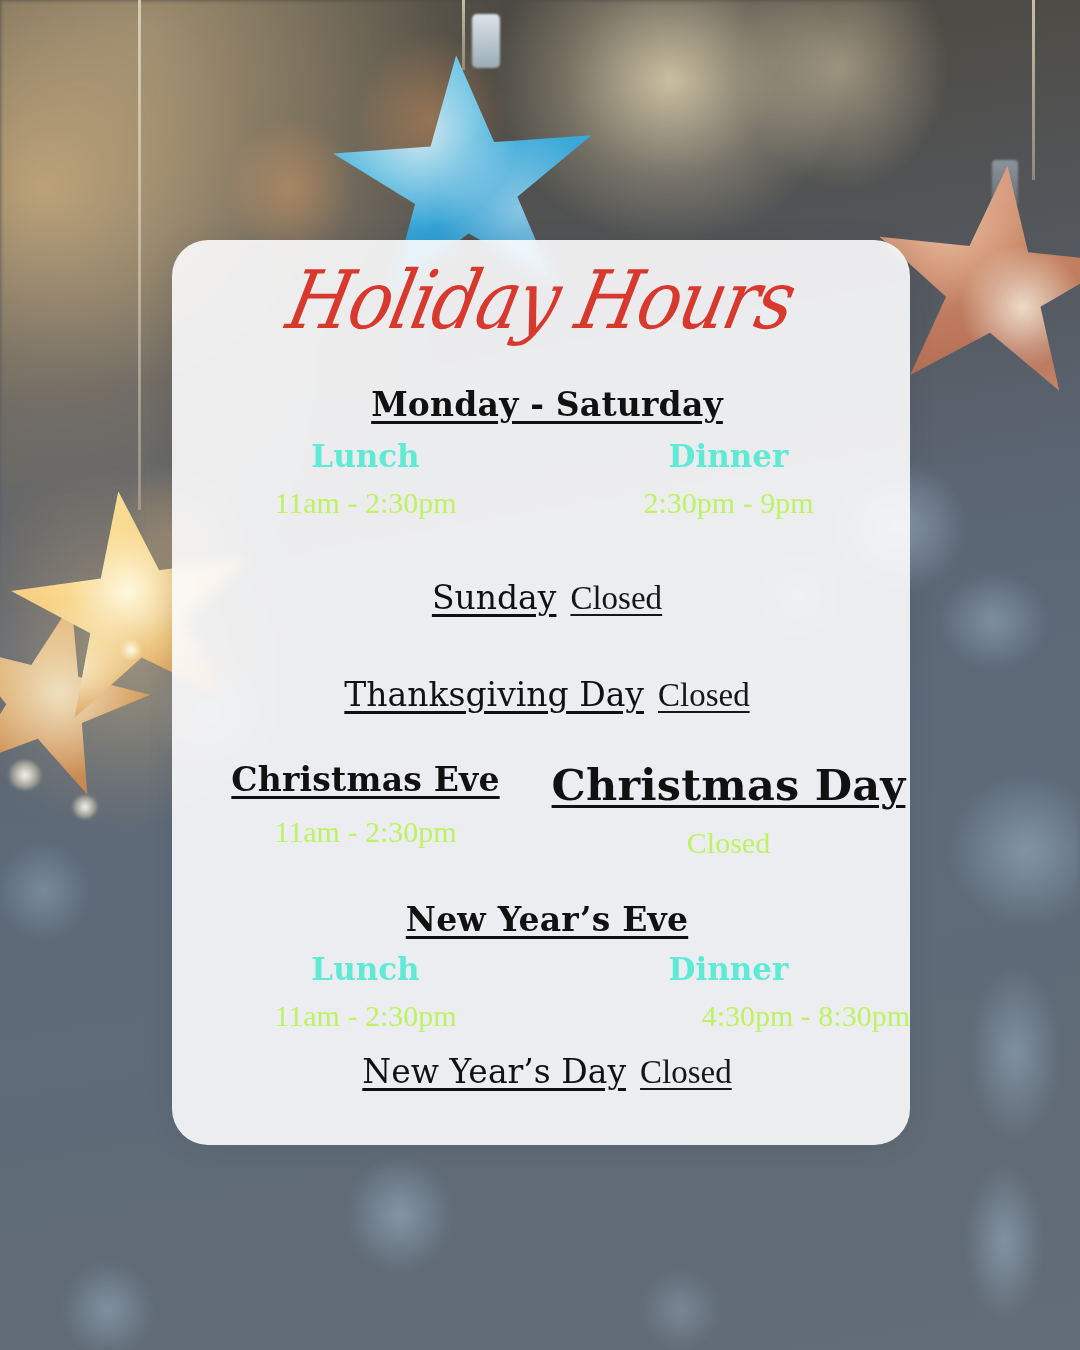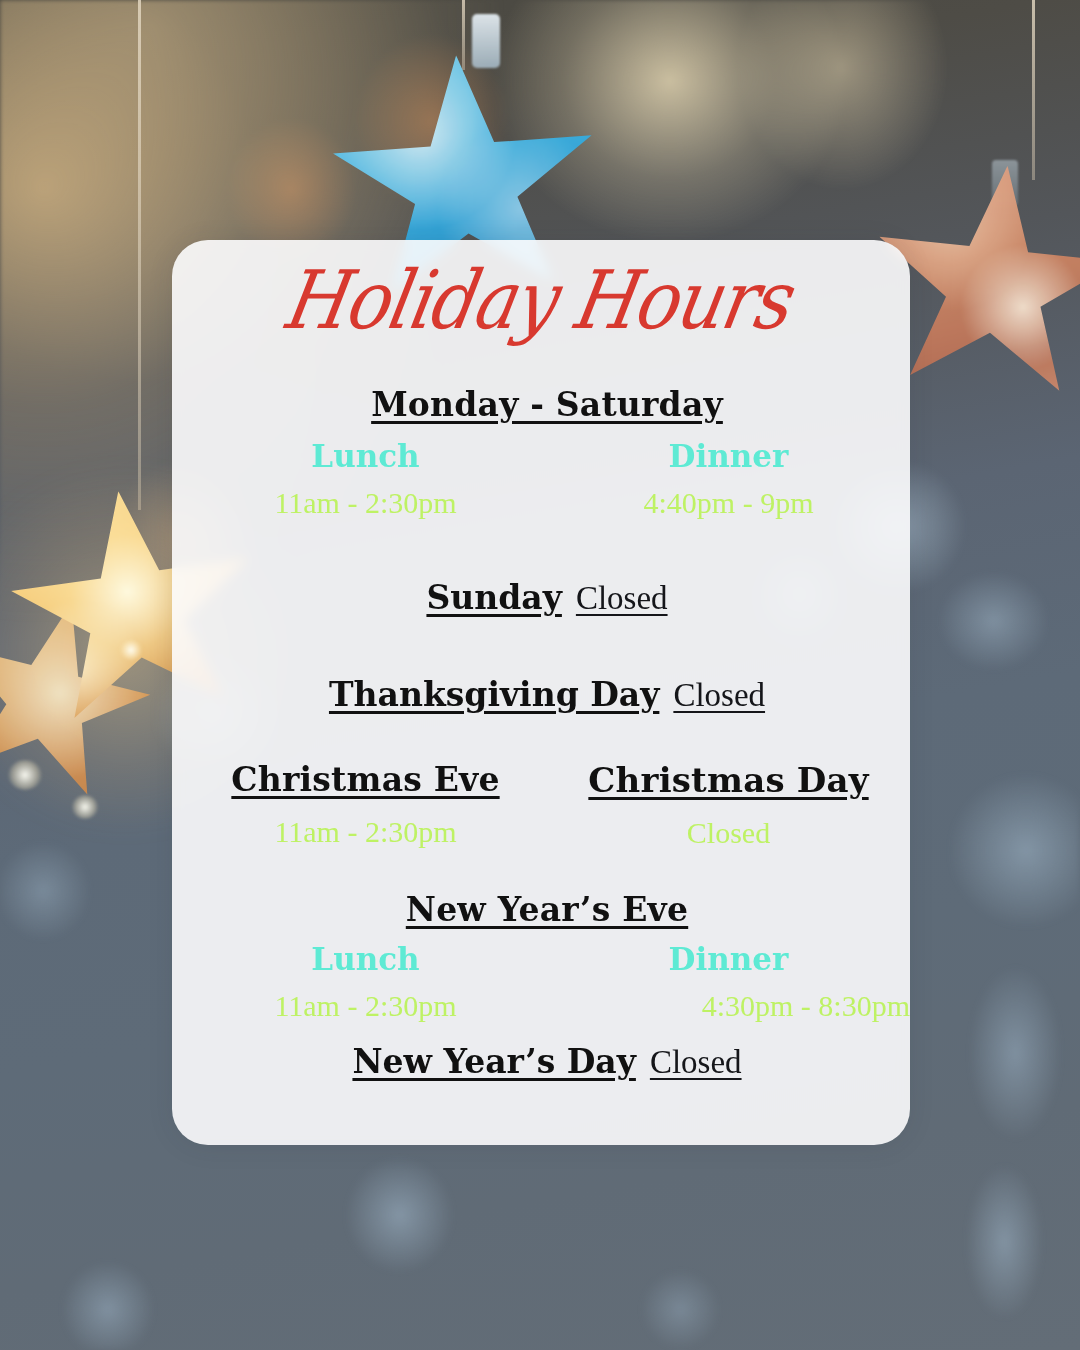--- a/index.html
+++ b/index.html
@@ -212,21 +212,21 @@
     display: flex;
   }
   .two-col > div { flex: 1; }
 
   .inline-row {
     text-align: center;
     white-space: nowrap;
   }
   .inline-row .day {
     font-family: "DejaVu Serif", "Liberation Serif", serif;
-    font-weight: bold;
+    font-weight: normal;
     font-size: 33px;
     color: #111111;
     text-decoration: underline;
     text-underline-offset: 5px;
     text-decoration-thickness: 3px;
   }
   .inline-row .state {
     font-family: "Liberation Serif", "DejaVu Serif", serif;
     font-weight: 400;
     font-size: 33px;
@@ -273,42 +273,42 @@
         <div class="hdr">
           <u>Monday - Saturday</u>
         </div>
         <div class="two-col" style="margin-top:14px;">
           <div>
             <div class="sub">Lunch</div>
             <div class="val" style="margin-top:12px;">11am - 2:30pm</div>
           </div>
           <div>
             <div class="sub">Dinner</div>
-            <div class="val" style="margin-top:12px;">4:40pm - 9pm</div>
+            <div class="val" style="margin-top:12px;">2:30pm - 9pm</div>
           </div>
         </div>
       </div>
 
       <div class="inline-row" style="margin-top:58px;">
         <span class="day">Sunday</span><span class="gap"></span><span class="state">Closed</span>
       </div>
 
       <div class="inline-row" style="margin-top:58px;">
         <span class="day">Thanksgiving Day</span><span class="gap"></span><span class="state">Closed</span>
       </div>
 
       <div class="two-col" style="margin-top:46px;">
         <div>
           <div class="hdr" style="font-size:33px;">
             <u>Christmas Eve</u>
           </div>
           <div class="val" style="margin-top:16px;">11am - 2:30pm</div>
         </div>
         <div>
-          <div class="hdr" style="font-size:34px;">
+          <div class="hdr" style="font-size:43px;">
             <u>Christmas Day</u>
           </div>
           <div class="val" style="margin-top:16px;">Closed</div>
         </div>
       </div>
 
       <div style="margin-top:40px;">
         <div class="hdr">
           <u>New Year’s Eve</u>
         </div>

